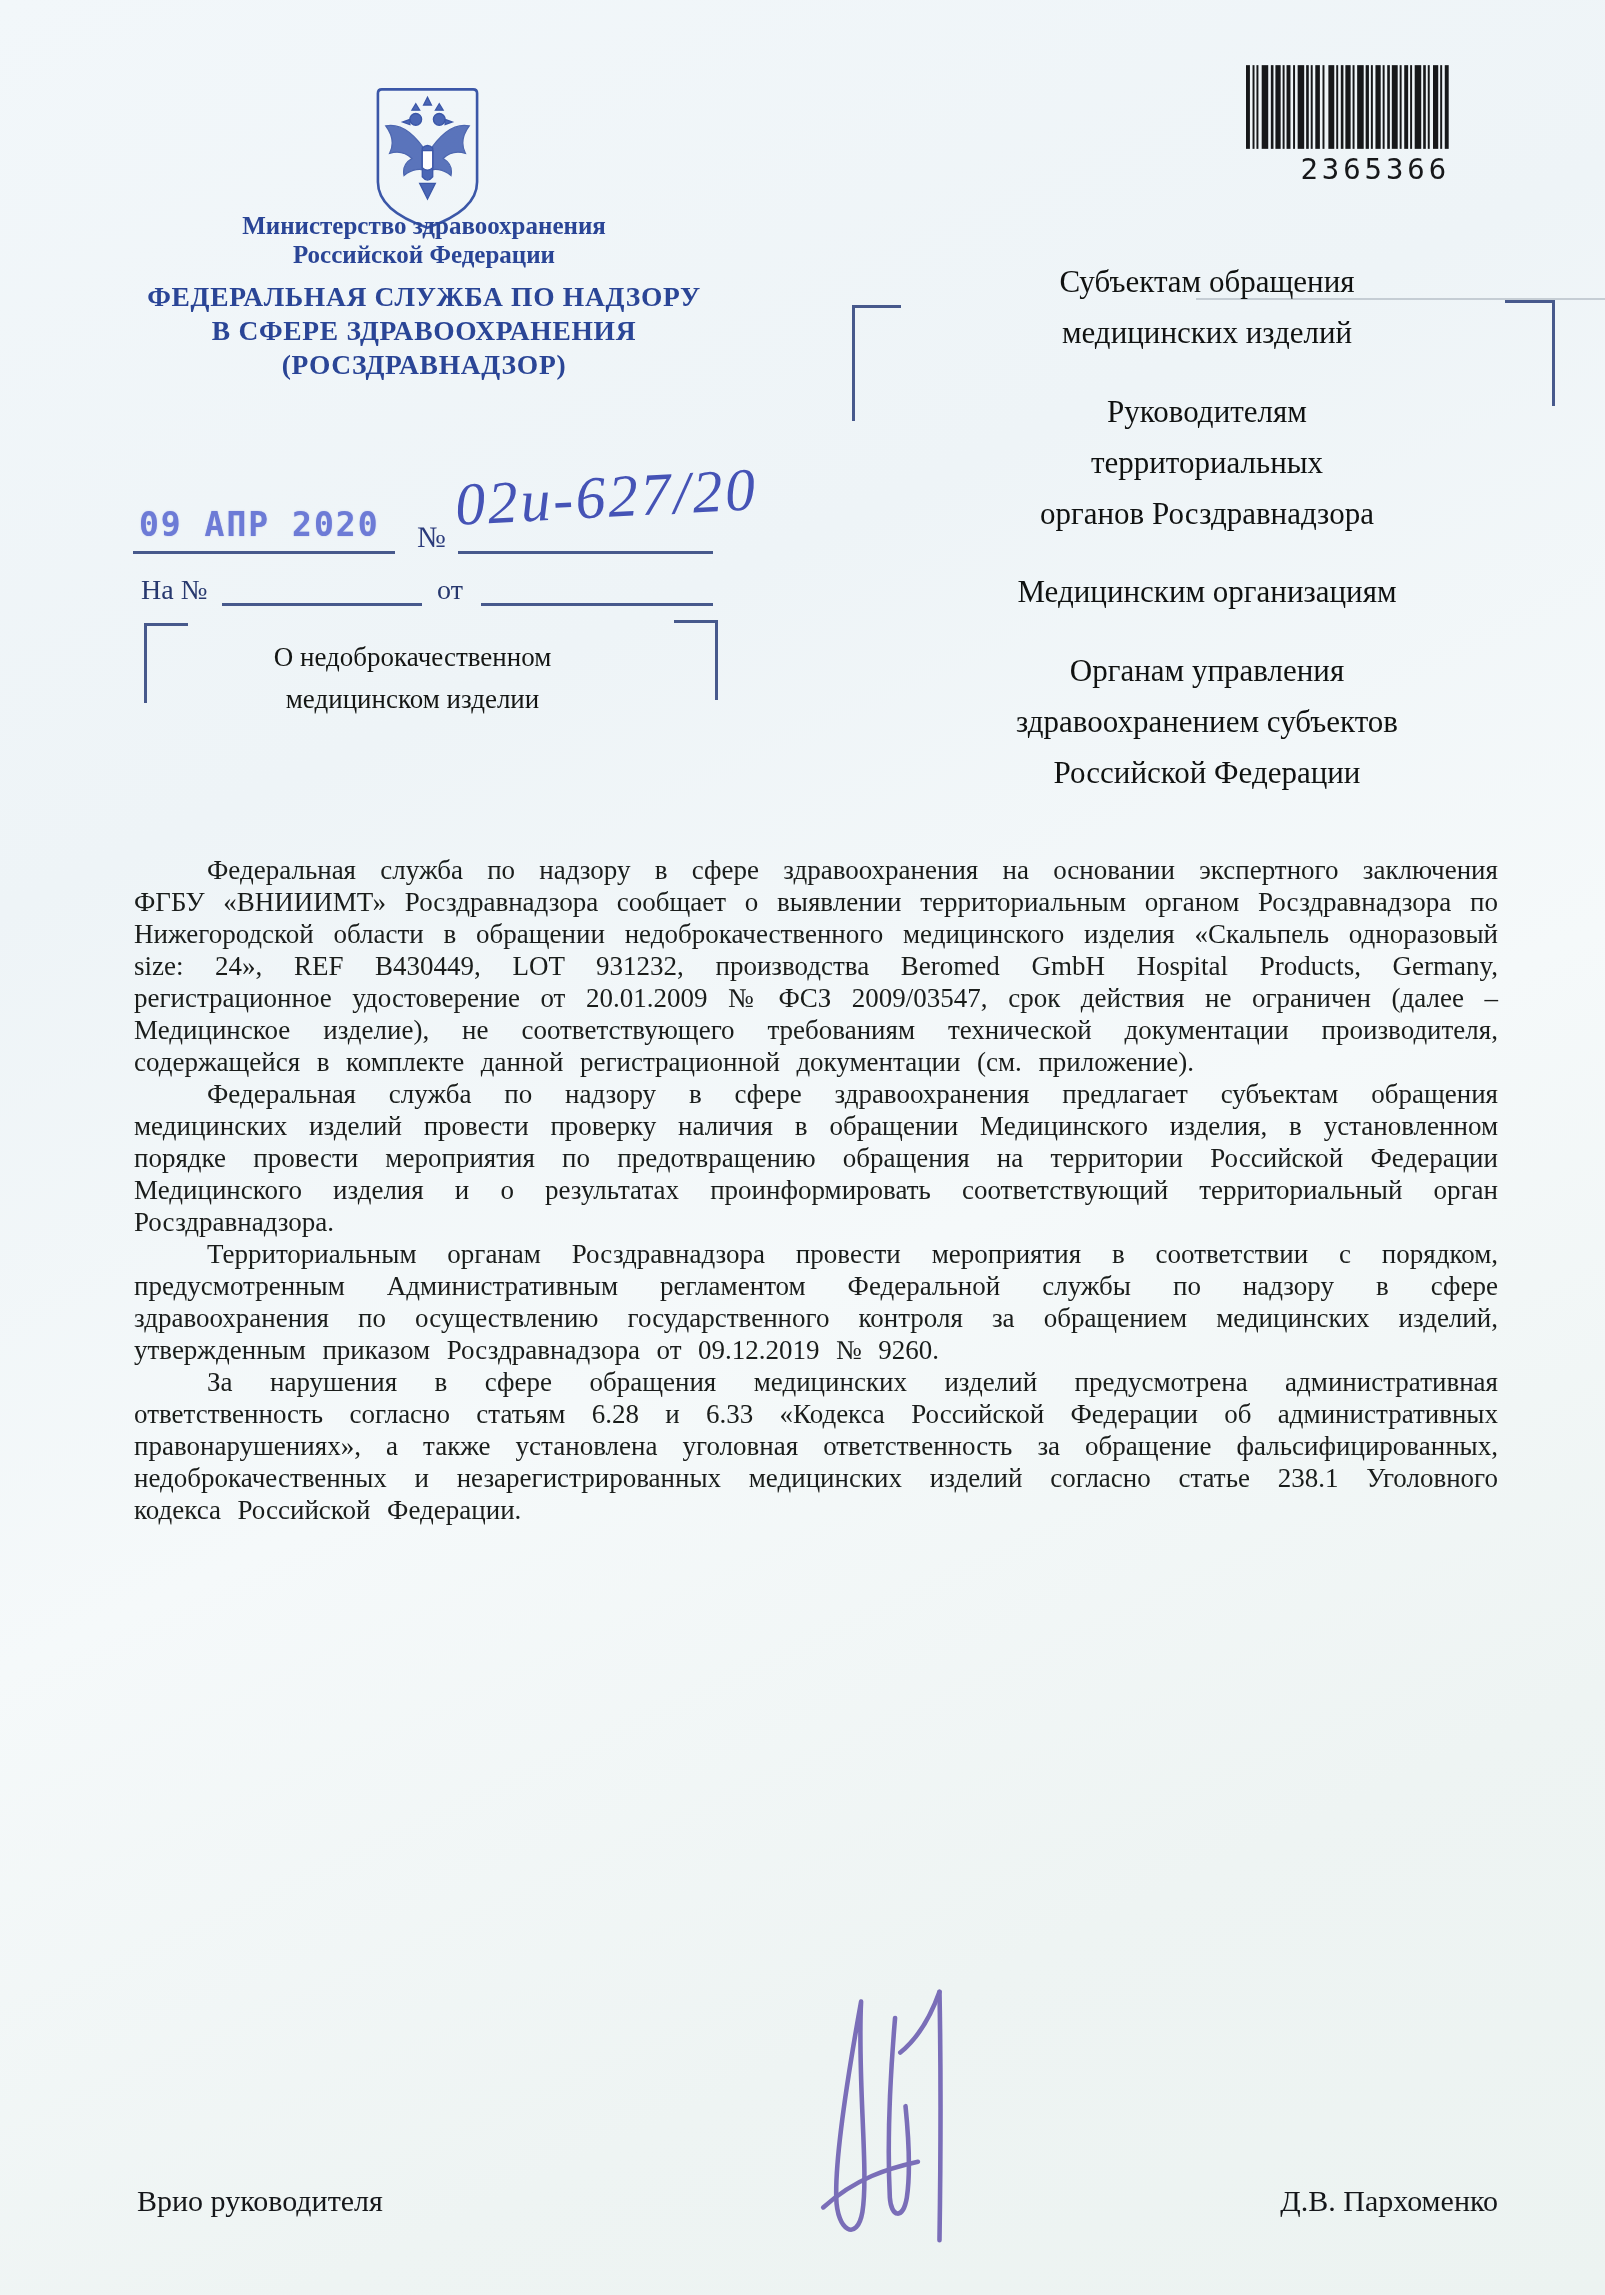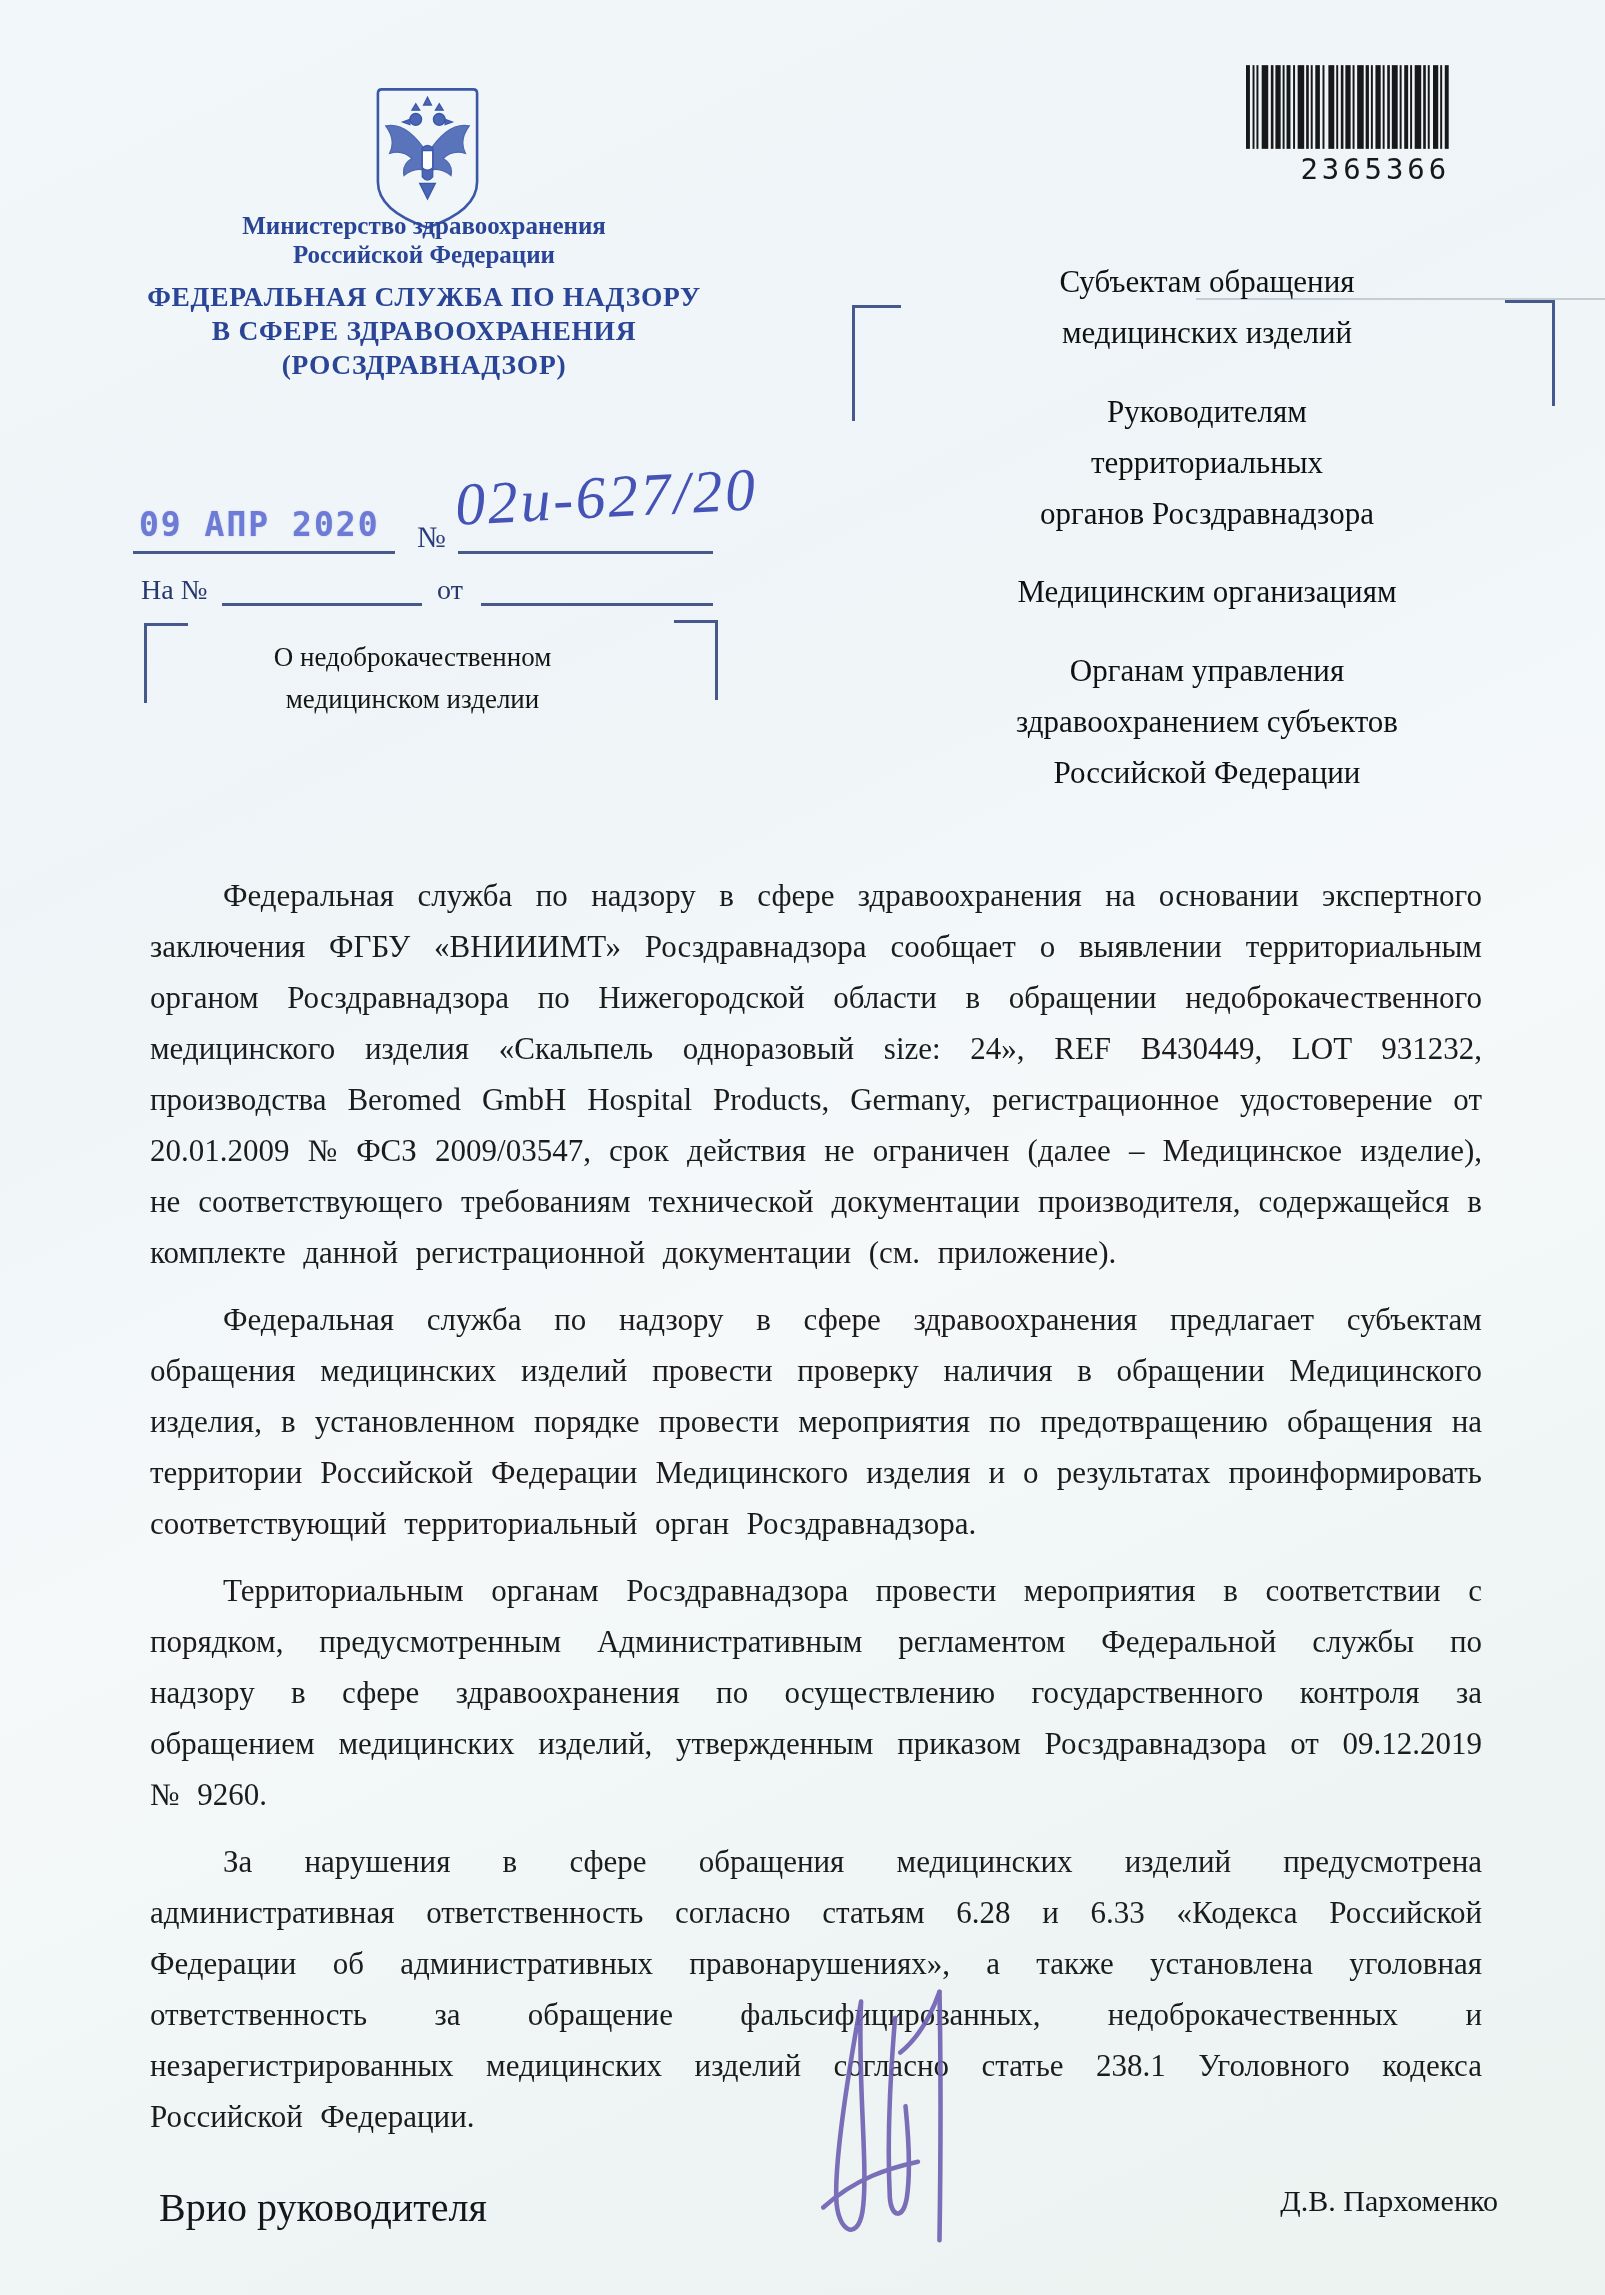--- a/index.html
+++ b/index.html
@@ -52,27 +52,27 @@
            color:#141614;white-space:pre-line;}
 
   
   .rec-corner-l{left:852px;top:305px;width:46px;height:113px;border-left-width:3.3px;border-top-width:3.3px;}
   .rec-corner-r{left:1505px;top:300px;width:47px;height:103px;border-right-width:3.3px;border-top-width:3.3px;}
   .recipients{left:870px;top:256px;width:674px;text-align:center;color:#101211;}
   .recipient{font-size:31px;line-height:51px;white-space:pre-line;margin:0 0 27.5px 0;}
 
   
   .body-text{left:134px;top:854px;width:1364px;}
-  .body-text p{margin:16px;text-indent:73px;text-align:justify;
-               font-size:31px;line-height:51px;word-spacing:9.8px;color:#1a1d1b;}
+  .body-text p{margin:0;text-indent:73px;text-align:justify;
+               font-size:27px;line-height:32px;word-spacing:9.8px;color:#1a1d1b;}
   .body-text p.attachment{text-align:left;word-spacing:2.6px;margin-top:1.3px;}
 
   
   .sig-ink{left:784px;top:1982px;width:196px;height:281px;}
-  .sig-row-label{left:159px;top:2184px;font-size:40px;color:#15171a;}
+  .sig-row-label{left:137px;top:2184px;font-size:30px;color:#15171a;}
   .sig-row-name{left:1171px;top:2184px;width:327px;text-align:right;font-size:30px;color:#15171a;}
 </style>
 </head>
 <body>
 
 <div class="page">
 
   <div class="abs arms">
     <svg width="107" height="147" viewBox="0 0 164 224">
       <path d="M12,6 H152 Q158,6 158,12 V148 Q158,192 82,218 Q6,192 6,148 V12 Q6,6 12,6 Z" fill="none" stroke="#3b57a8" stroke-width="4"></path>

